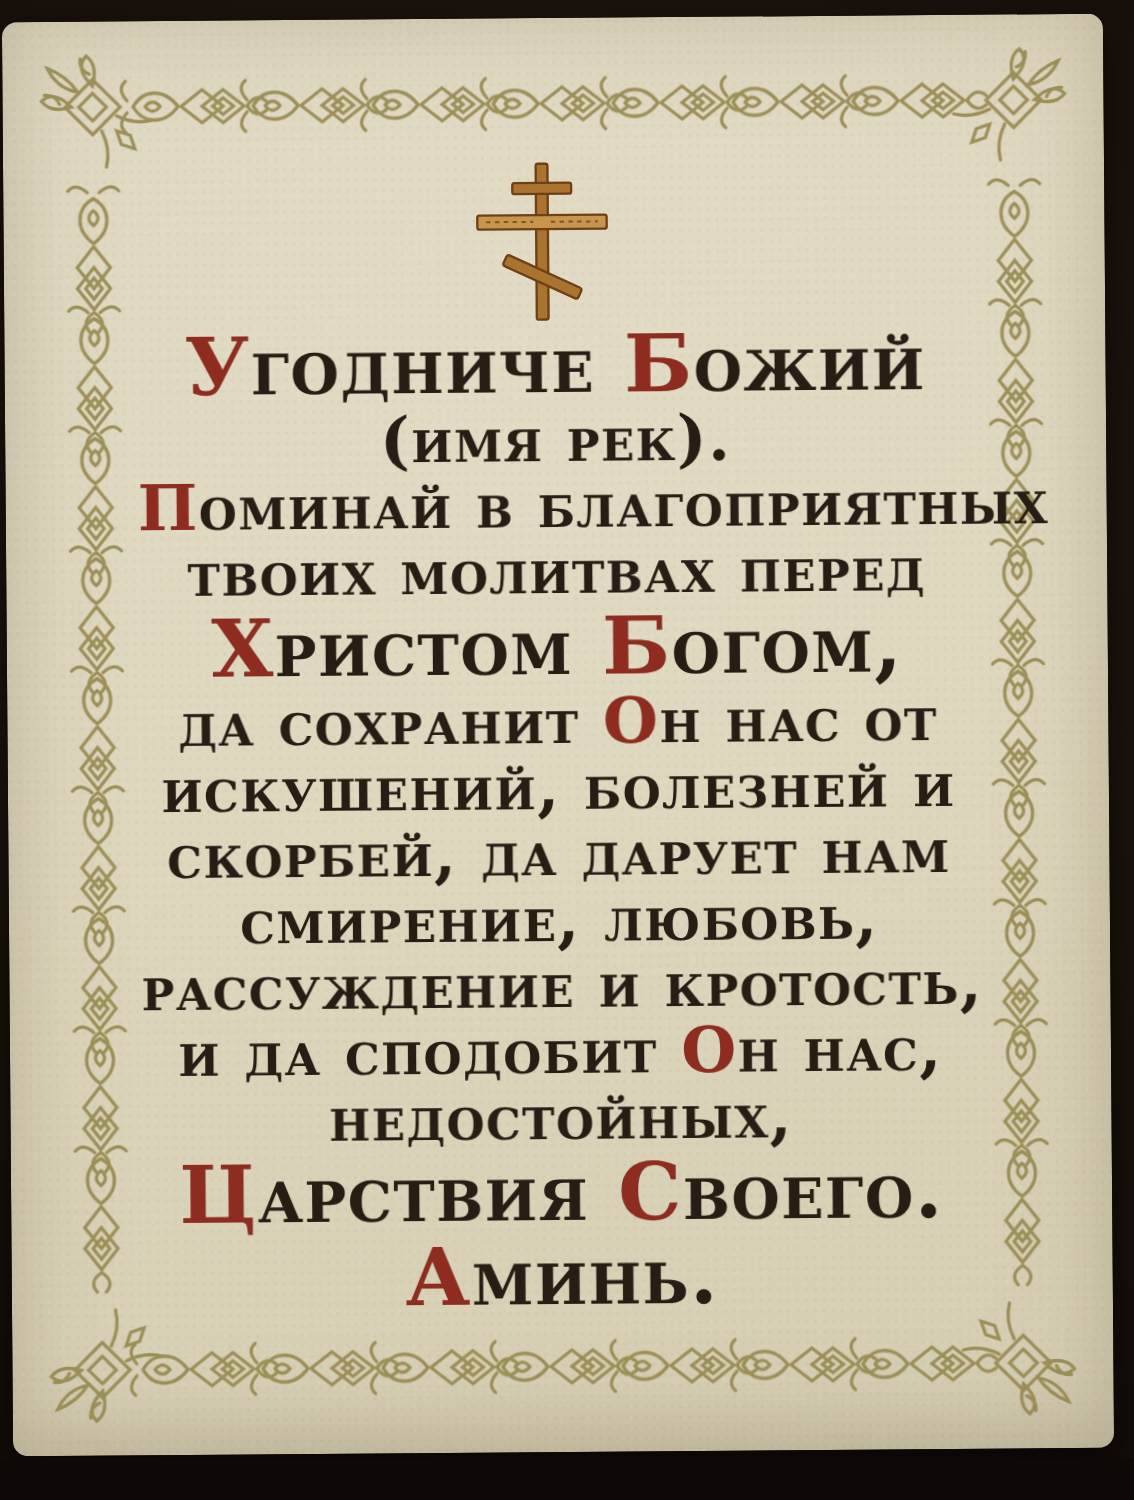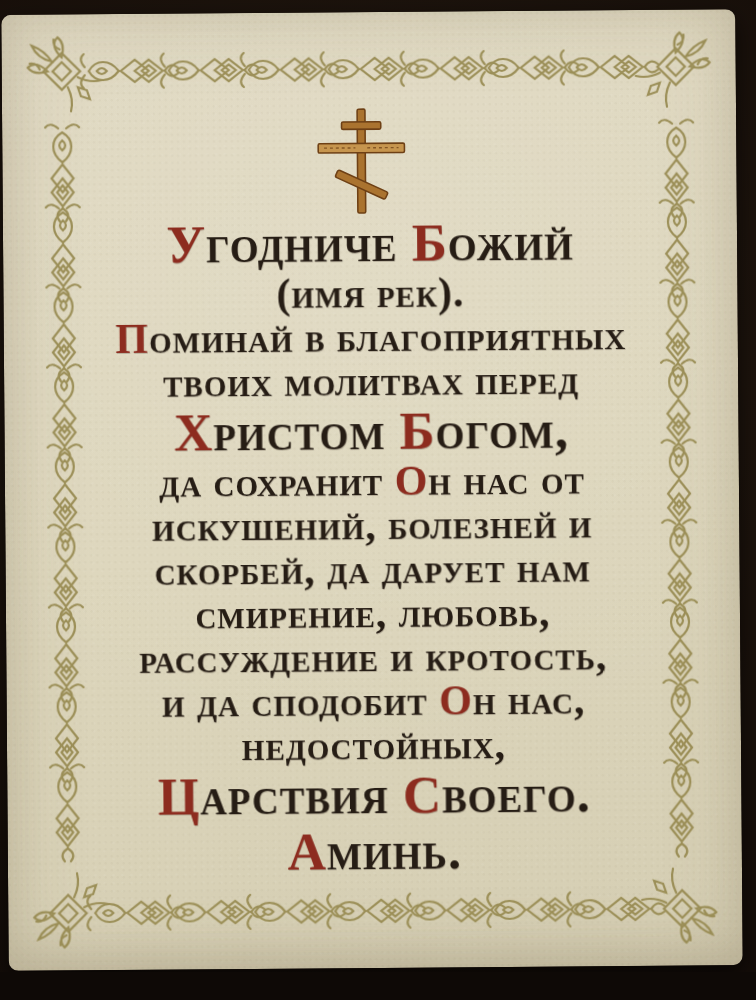--- a/index.html
+++ b/index.html
@@ -4,21 +4,20 @@
 <style>
   html,body{margin:0;padding:0;}
   body{
     width:756px;height:1000px;overflow:hidden;
     font-family:"DejaVu Serif",serif;
     background:#0e0906;
   }
   .photo{
     position:relative;width:756px;height:972px;overflow:hidden;
     background:radial-gradient(140% 100% at 50% 40%, #261b11 0%, #170f0a 58%, #0c0705 100%);
-    font-family:Liberation Serif, serif;
   }
   .card{
     position:absolute;left:5px;top:12px;width:734px;height:956px;
     border-radius:10px;
     transform:rotate(-0.45deg);
     background:
       radial-gradient(circle at 28% 32%, rgba(120,108,76,.05) 0.8px, transparent 1.7px),
       radial-gradient(circle at 72% 64%, rgba(255,255,255,.06) 0.8px, transparent 1.7px),
       radial-gradient(120% 85% at 50% 28%, rgba(255,255,255,.10), transparent 62%),
       linear-gradient(168deg, #e0d9c2 0%, #ddd6bc 52%, #d5ceb3 100%);

